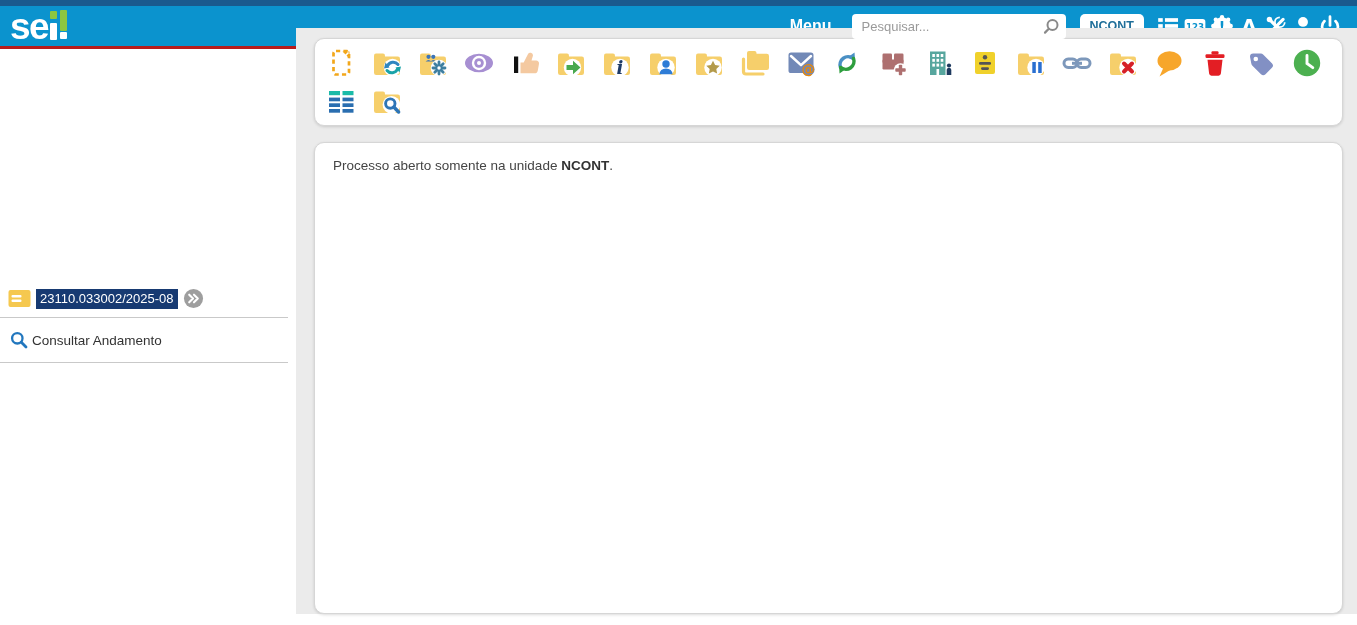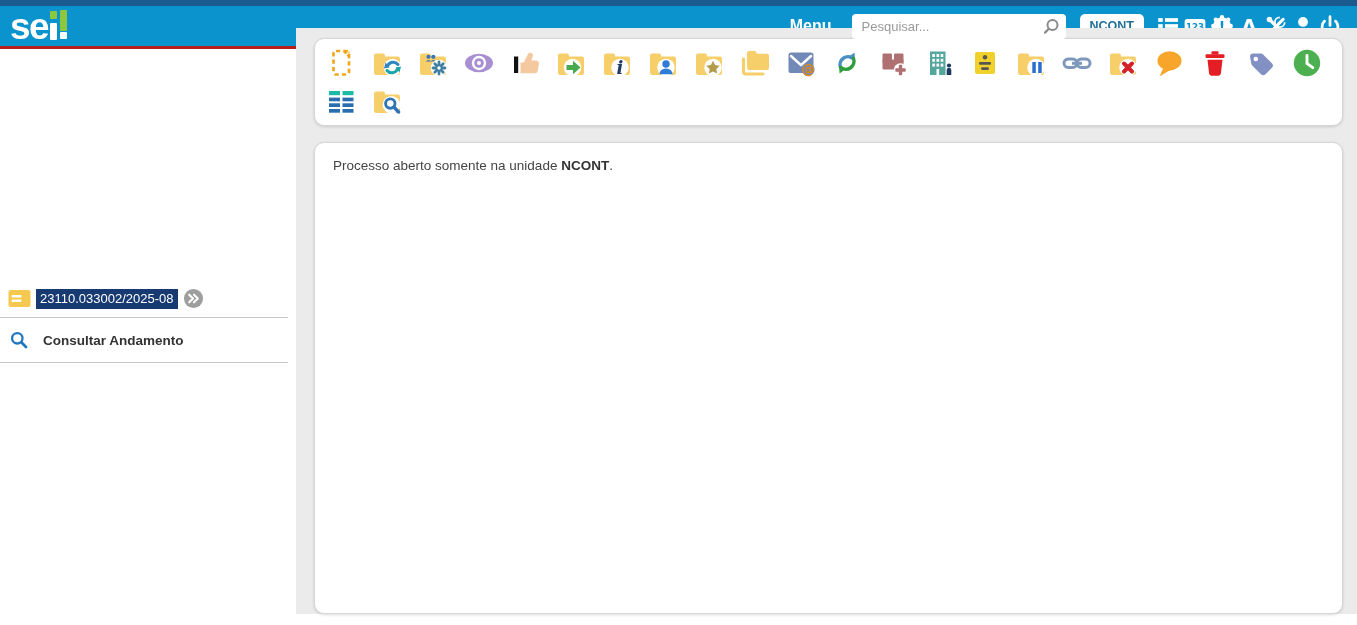--- a/index.html
+++ b/index.html
@@ -30,21 +30,21 @@
   .hdr-btn{width:27px;height:27px;border:none;background:none;padding:1px;cursor:pointer;display:flex;align-items:center;justify-content:center;}
   .hdr-btn svg{width:24px;height:24px;}
   
   .body-row{display:flex;height:544px;align-items:center;}
   .sidebar{width:288px;background:#fff;box-sizing:border-box;}
   .process-row{display:flex;align-items:center;gap:5px;padding:9px 6px 8px 8px;}
   .tree-folder{width:23px;height:19px;flex:none;}
   .process-link{background:#173A72;color:#fff;font-size:13px;padding:2.5px 4px;cursor:pointer;white-space:nowrap;}
   .fwd-btn{border:none;background:none;padding:0;width:21px;height:21px;cursor:pointer;flex:none;}
   .sb-divider{border-bottom:1px solid #C9C9C9;margin:0;}
-  .consultar-row{display:flex;align-items:center;gap:15px;padding:13px 10px;cursor:pointer;font-weight:bold;}
+  .consultar-row{display:flex;align-items:center;gap:4px;padding:13px 10px;cursor:pointer;}
   .consultar-label{font-size:13.5px;color:#333;}
   .splitter{width:8px;background:#fff;display:flex;}
   .splitter .l1{width:1px;background:#9a9a9a;}
   .splitter .gap{width:4px;background:#fff;}
   .splitter .l2{width:3px;background:#2b2b2b;}
   
   .main{flex:1;background:#EBEBEB;padding:10px 14px 0 18px;display:flex;flex-direction:column;box-sizing:border-box;}
   .card{background:#fff;border:1px solid #D6D6D6;border-radius:10px;box-shadow:0 1px 3px rgba(0,0,0,0.14);}
   .toolbar-card{padding:8px 10px;flex:none;}
   .tb-row{display:flex;gap:14px;}

